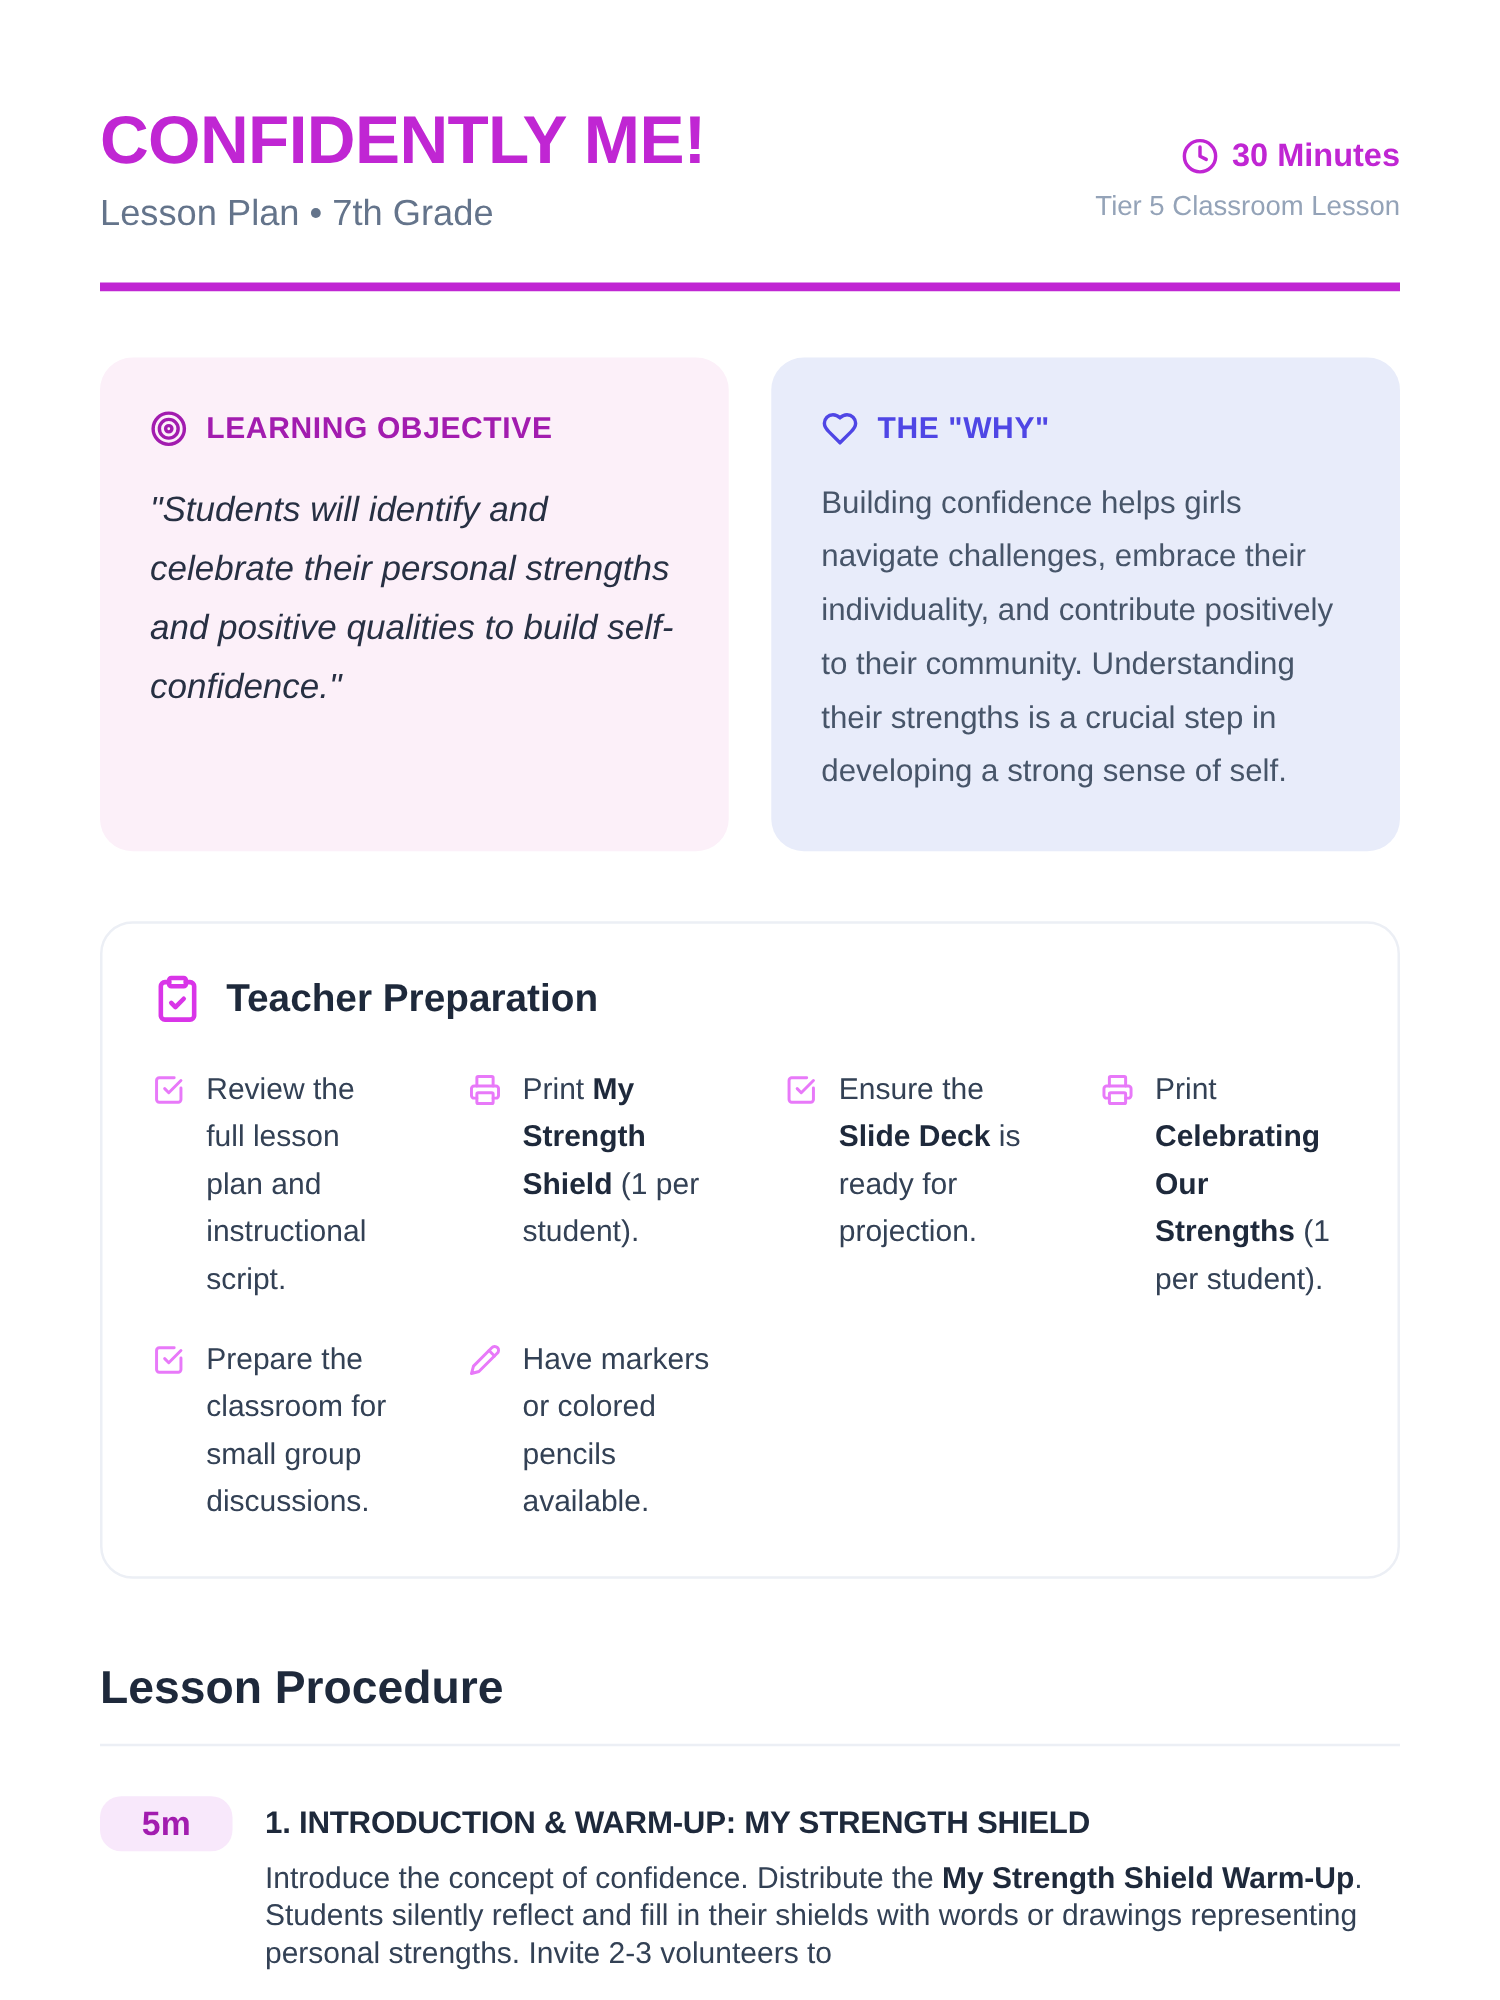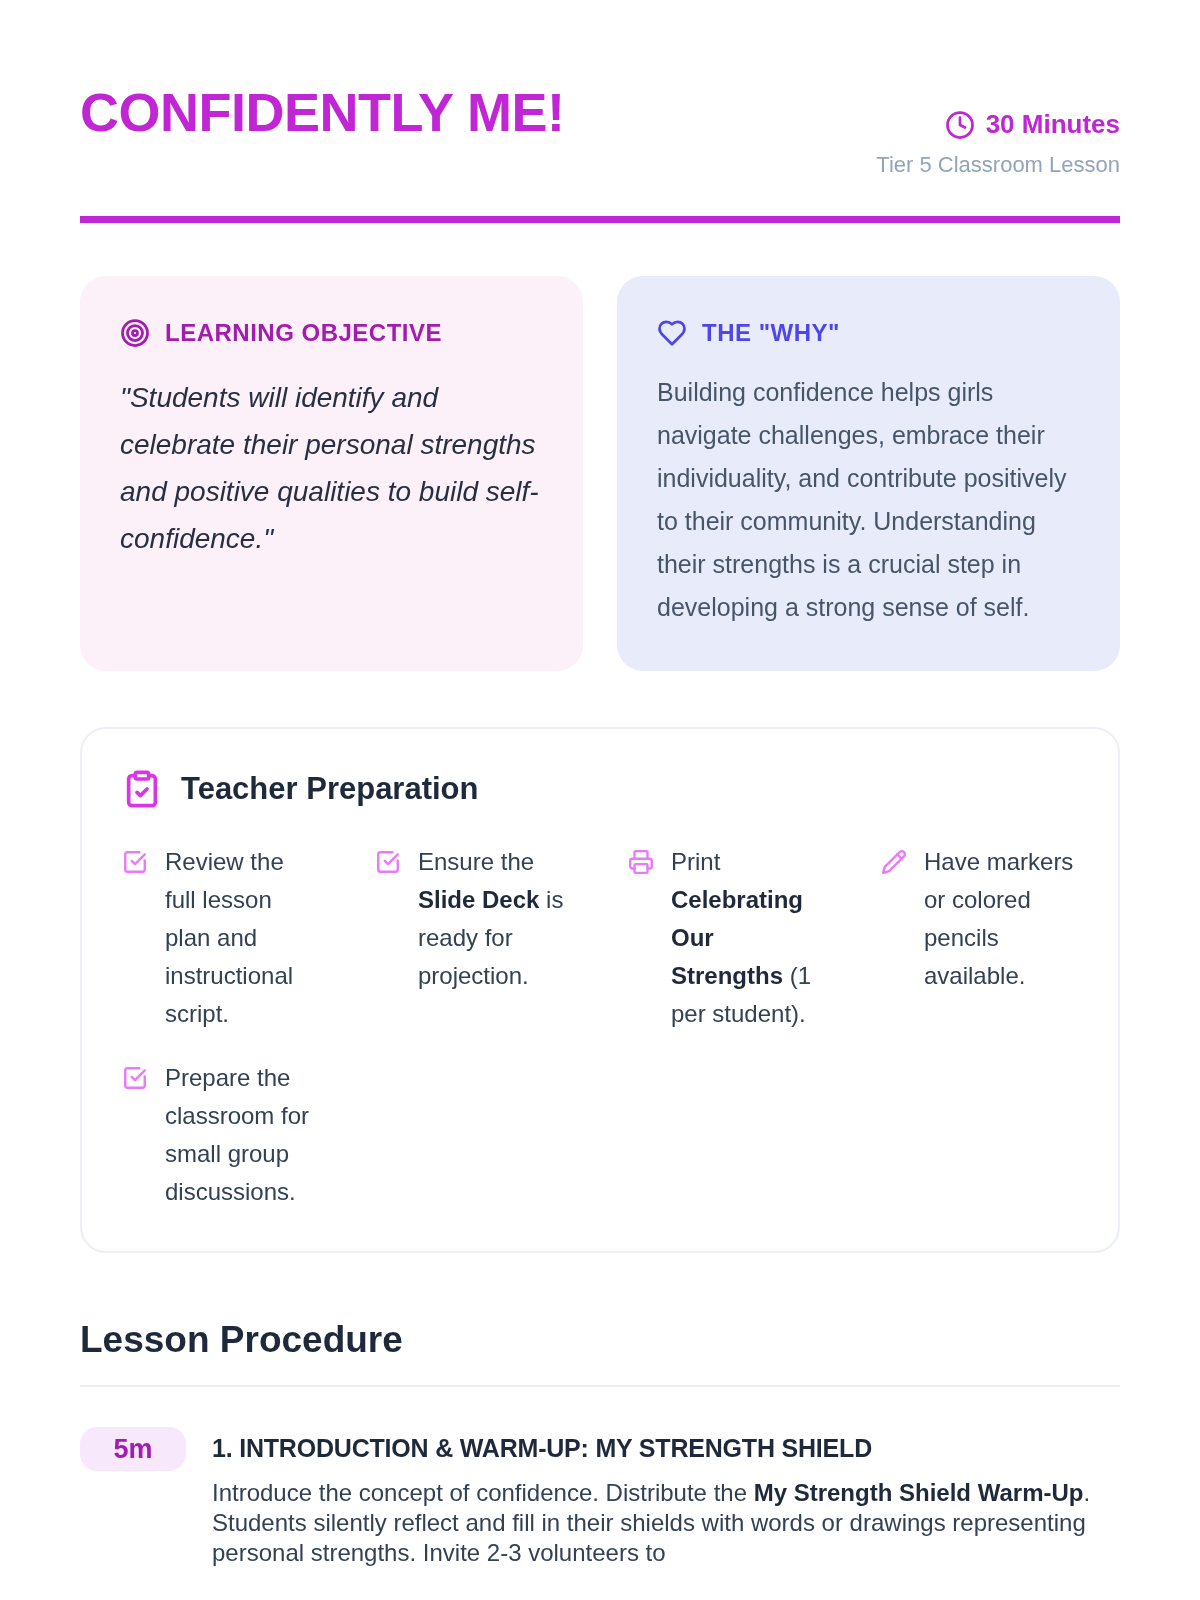--- a/index.html
+++ b/index.html
@@ -93,20 +93,21 @@
   svg { display:block; }
 </style>
 </head>
 <body>
 
 <div class="page">
 
   <div class="header">
     <div>
       <div class="page-title">CONFIDENTLY ME!</div>
+      <div class="page-subtitle">Lesson Plan • 7th Grade</div>
     </div>
     <div class="header-meta">
       <div class="duration-row">
         <span class="icon">
           <svg width="30" height="30" viewBox="0 0 24 24" fill="none" stroke="#c026d3" stroke-width="2.2" stroke-linecap="round" stroke-linejoin="round">
             <circle cx="12" cy="12" r="10"></circle>
               <polyline points="12 6 12 12 16 14"></polyline>
           </svg>
         </span>
         <span>30 Minutes</span>
@@ -161,60 +162,70 @@
       <div class="prep-item">
         <span class="icon item-icon">
           <svg width="26" height="26" viewBox="0 0 24 24" fill="none" stroke="#e879f9" stroke-width="2.2" stroke-linecap="round" stroke-linejoin="round">
             <path d="M21 10.5V19a2 2 0 0 1-2 2H5a2 2 0 0 1-2-2V5a2 2 0 0 1 2-2h11"></path>
               <path d="m9 11 3 3L21 5"></path>
           </svg>
         </span>
         <span><span class="seg">Review the full lesson plan and instructional script.</span></span>
       </div>
 
-
-      <div class="prep-item">
-        <span class="icon item-icon">
-          <svg width="26" height="26" viewBox="0 0 24 24" fill="none" stroke="#e879f9" stroke-width="2.2" stroke-linecap="round" stroke-linejoin="round">
-            <path d="M21 10.5V19a2 2 0 0 1-2 2H5a2 2 0 0 1-2-2V5a2 2 0 0 1 2-2h11"></path>
-              <path d="m9 11 3 3L21 5"></path>
-          </svg>
-        </span>
-        <span><span class="seg">Ensure the </span><span class="seg-b">Slide Deck</span><span class="seg"> is ready for projection.</span></span>
-      </div>
-
       <div class="prep-item">
         <span class="icon item-icon">
           <svg width="26" height="26" viewBox="0 0 24 24" fill="none" stroke="#e879f9" stroke-width="2.2" stroke-linecap="round" stroke-linejoin="round">
             <path d="M6 9V3a1 1 0 0 1 1-1h10a1 1 0 0 1 1 1v6"></path>
             <path d="M6 18H4a2 2 0 0 1-2-2v-5a2 2 0 0 1 2-2h16a2 2 0 0 1 2 2v5a2 2 0 0 1-2 2h-2"></path>
             <rect x="6" y="14" width="12" height="8" rx="1"></rect>
           </svg>
         </span>
+        <span><span class="seg">Print </span><span class="seg-b">My Strength Shield</span><span class="seg"> (1 per student).</span></span>
+      </div>
+
+      <div class="prep-item">
+        <span class="icon item-icon">
+          <svg width="26" height="26" viewBox="0 0 24 24" fill="none" stroke="#e879f9" stroke-width="2.2" stroke-linecap="round" stroke-linejoin="round">
+            <path d="M21 10.5V19a2 2 0 0 1-2 2H5a2 2 0 0 1-2-2V5a2 2 0 0 1 2-2h11"></path>
+              <path d="m9 11 3 3L21 5"></path>
+          </svg>
+        </span>
+        <span><span class="seg">Ensure the </span><span class="seg-b">Slide Deck</span><span class="seg"> is ready for projection.</span></span>
+      </div>
+
+      <div class="prep-item">
+        <span class="icon item-icon">
+          <svg width="26" height="26" viewBox="0 0 24 24" fill="none" stroke="#e879f9" stroke-width="2.2" stroke-linecap="round" stroke-linejoin="round">
+            <path d="M6 9V3a1 1 0 0 1 1-1h10a1 1 0 0 1 1 1v6"></path>
+            <path d="M6 18H4a2 2 0 0 1-2-2v-5a2 2 0 0 1 2-2h16a2 2 0 0 1 2 2v5a2 2 0 0 1-2 2h-2"></path>
+            <rect x="6" y="14" width="12" height="8" rx="1"></rect>
+          </svg>
+        </span>
         <span><span class="seg">Print </span><span class="seg-b">Celebrating Our Strengths</span><span class="seg"> (1 per student).</span></span>
+      </div>
+
+      <div class="prep-item">
+        <span class="icon item-icon">
+          <svg width="26" height="26" viewBox="0 0 24 24" fill="none" stroke="#e879f9" stroke-width="2.2" stroke-linecap="round" stroke-linejoin="round">
+            <path d="M21 10.5V19a2 2 0 0 1-2 2H5a2 2 0 0 1-2-2V5a2 2 0 0 1 2-2h11"></path>
+              <path d="m9 11 3 3L21 5"></path>
+          </svg>
+        </span>
+        <span><span class="seg">Prepare the classroom for small group discussions.</span></span>
       </div>
 
       <div class="prep-item">
         <span class="icon item-icon">
           <svg width="26" height="26" viewBox="0 0 24 24" fill="none" stroke="#e879f9" stroke-width="2.2" stroke-linecap="round" stroke-linejoin="round">
             <path d="M17 3a2.85 2.83 0 1 1 4 4L7.5 20.5 2 22l1.5-5.5Z"></path>
               <path d="m15 5 4 4"></path>
           </svg>
         </span>
         <span><span class="seg">Have markers or colored pencils available.</span></span>
-      </div>
-
-      <div class="prep-item">
-        <span class="icon item-icon">
-          <svg width="26" height="26" viewBox="0 0 24 24" fill="none" stroke="#e879f9" stroke-width="2.2" stroke-linecap="round" stroke-linejoin="round">
-            <path d="M21 10.5V19a2 2 0 0 1-2 2H5a2 2 0 0 1-2-2V5a2 2 0 0 1 2-2h11"></path>
-              <path d="m9 11 3 3L21 5"></path>
-          </svg>
-        </span>
-        <span><span class="seg">Prepare the classroom for small group discussions.</span></span>
       </div>
     </div>
   </div>
 
   <div class="proc-title">Lesson Procedure</div>
   <div class="proc-rule"></div>
 
   <div class="step-row">
     <div class="step-badge">5m</div>
     <div class="step-content">

